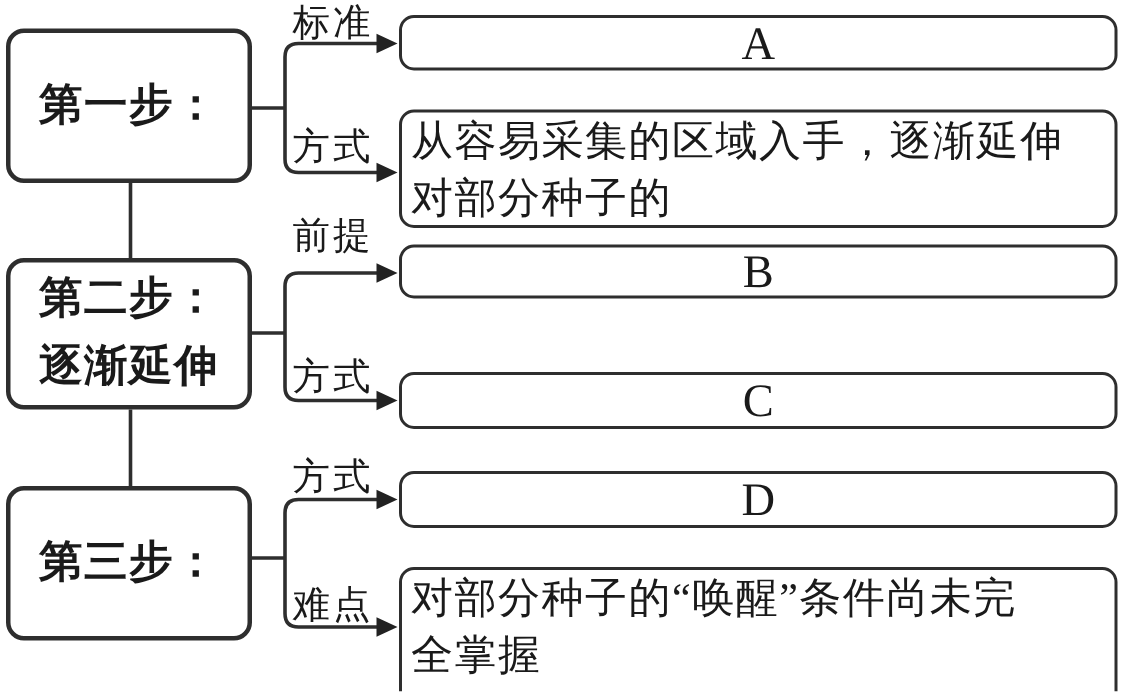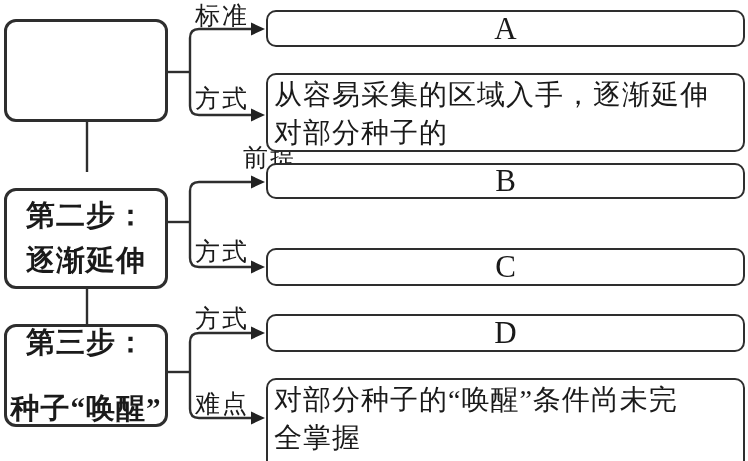--- a/index.html
+++ b/index.html
@@ -30,21 +30,21 @@
     align-items: center;
     justify-content: center;
     gap: 13px;
     font-size: 29px;
     font-weight: bold;
     letter-spacing: 1px;
     line-height: 1.1;
     text-align: center;
   }
   .lbox-1 { top: 19px;  height: 103px; }
-  .lbox-2 { top: 172px; height: 101px; margin-top: 16px; }
+  .lbox-2 { top: 172px; height: 101px; }
   .lbox-3 { top: 324px; height: 103px; gap: 34px; }
   .rbox {
     position: absolute;
     left: 266px;
     width: 479px;
     box-sizing: border-box;
     border: 2px solid #2e2e2e;
     border-radius: 10px;
     background: #ffffff;
   }
@@ -71,21 +71,21 @@
     position: absolute;
     left: 195px;
     font-size: 25px;
     letter-spacing: 2px;
     white-space: nowrap;
     line-height: 1;
     text-align: center;
   }
   .lbl-1 { top: 3px;   }
   .lbl-2 { top: 86px;  }
-  .lbl-3 { top: 145px; margin-left: 48px; }
+  .lbl-3 { top: 145px; }
   .lbl-4 { top: 239px; }
   .lbl-5 { top: 306px; }
   .lbl-6 { top: 391px; }
 </style>
 </head>
 <body>
 
 <div class="canvas">
 
   <svg class="wires" viewBox="0 0 748 461">
@@ -107,28 +107,28 @@
       <polygon points="265,29 251,22.5 251,35.5"></polygon>
       <polygon points="265,115 251,108.5 251,121.5"></polygon>
       <polygon points="265,182 251,175.5 251,188.5"></polygon>
       <polygon points="265,267 251,260.5 251,273.5"></polygon>
       <polygon points="265,333 251,326.5 251,339.5"></polygon>
       <polygon points="265,418 251,411.5 251,424.5"></polygon>
     </g>
   </svg>
 
   <div class="lbox lbox-1">
+    <div>第一步：</div>
   </div>
   <div class="lbox lbox-2">
     <div>第二步：</div>
     <div>逐渐延伸</div>
   </div>
   <div class="lbox lbox-3">
     <div>第三步：</div>
-    <div>种子“唤醒”</div>
   </div>
 
   <div class="lbl lbl-1">标准</div>
   <div class="lbl lbl-2">方式</div>
   <div class="lbl lbl-3">前提</div>
   <div class="lbl lbl-4">方式</div>
   <div class="lbl lbl-5">方式</div>
   <div class="lbl lbl-6">难点</div>
 
   <div class="rbox opt rbox-a">

